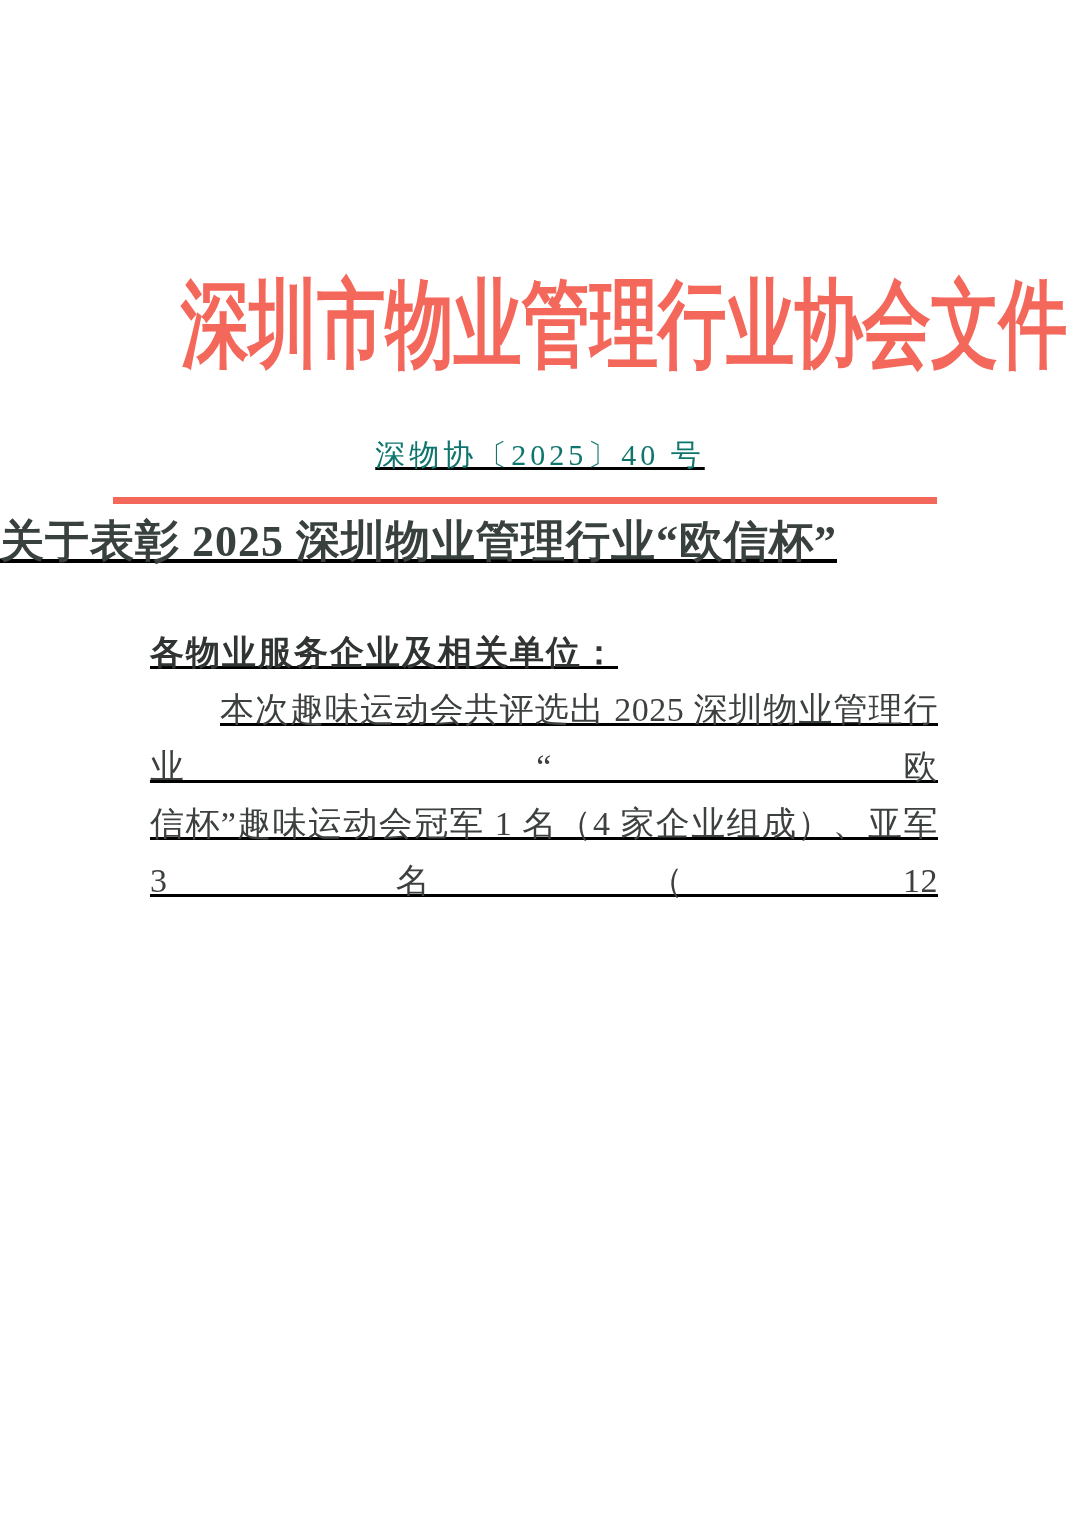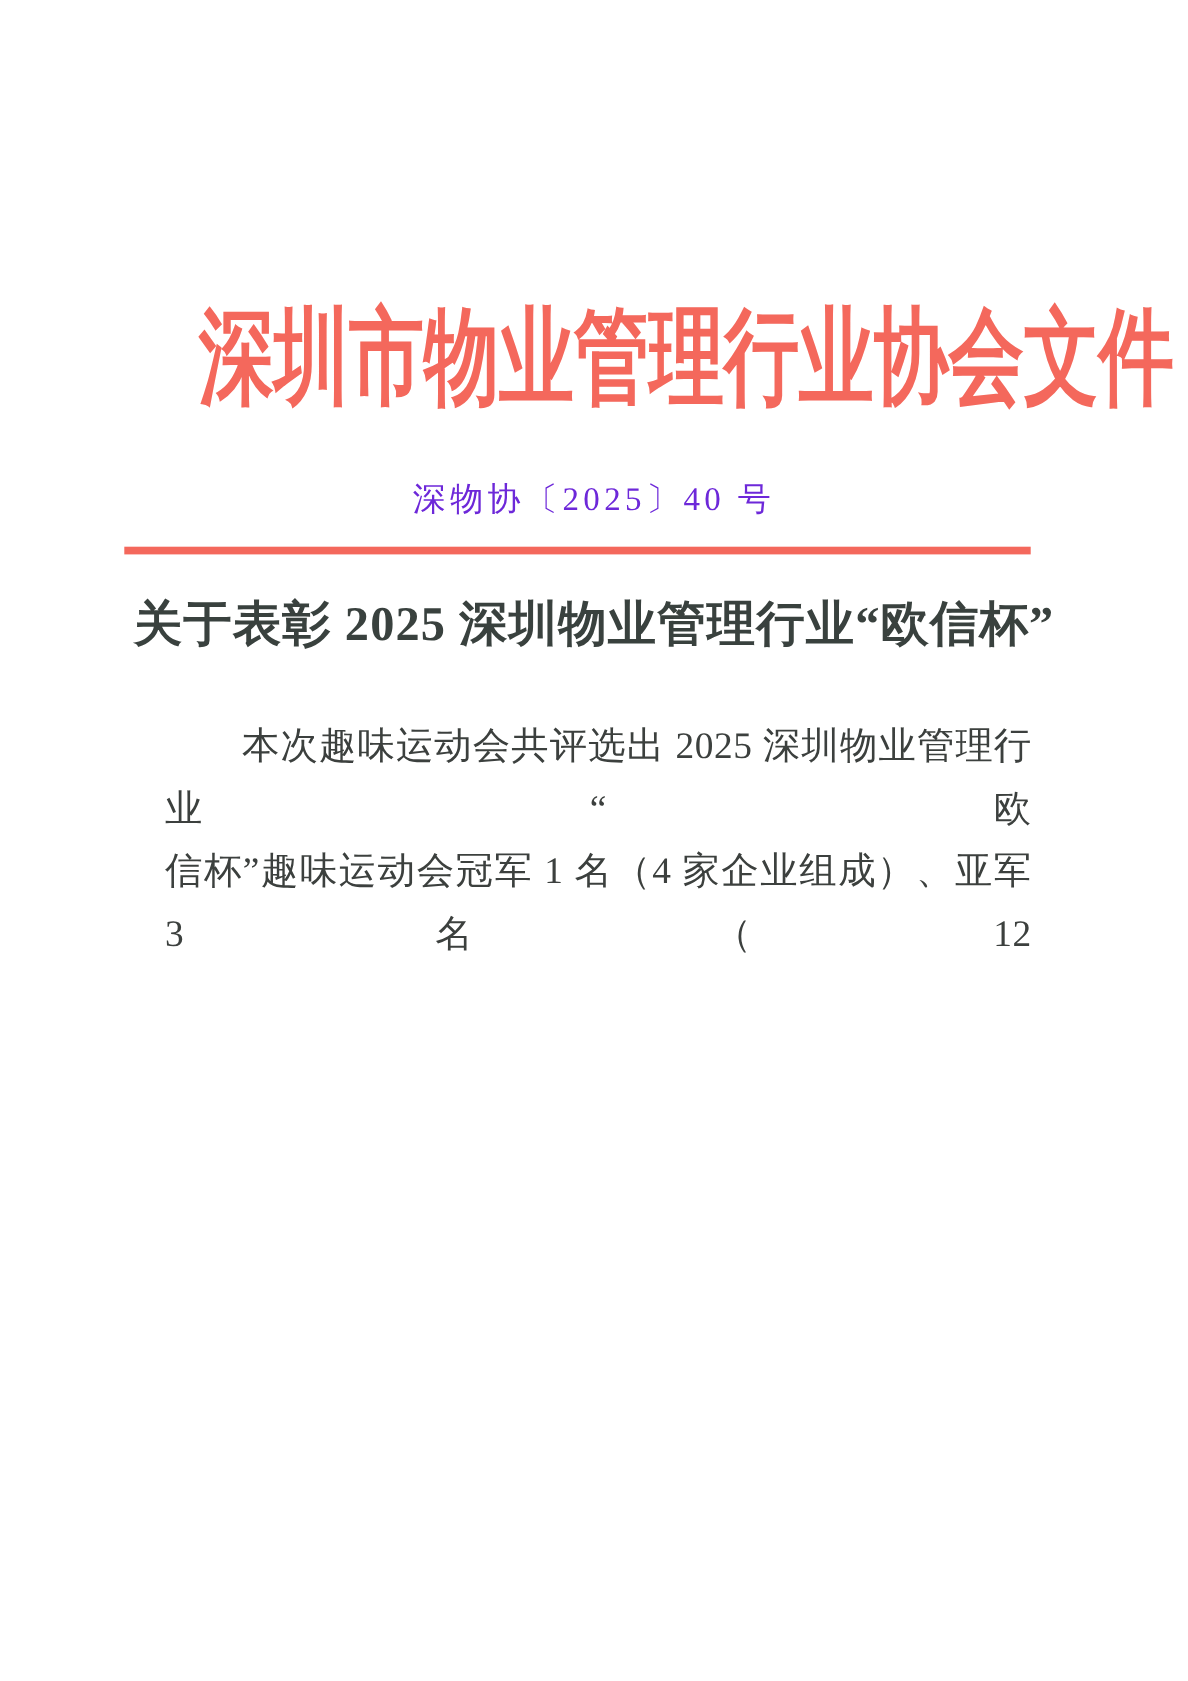--- a/index.html
+++ b/index.html
@@ -4,20 +4,21 @@
 <style>
   html, body { margin: 0; padding: 0; background: #ffffff; }
   .page {
     position: relative;
     width: 1080px;
     height: 1376px;
     margin: 0 auto;
     background: #ffffff;
     overflow: hidden;
     font-family: "Liberation Serif", "DejaVu Serif", serif;
+    text-decoration: underline;
   }
   .letterhead {
     margin-top: 262px;
     text-align: center;
     height: 125px;
     line-height: 125px;
     white-space: nowrap;
   }
   .letterhead .stretch {
     display: inline-block;
@@ -27,33 +28,33 @@
     transform: scaleX(0.71);
     transform-origin: center;
     letter-spacing: 0px;
     white-space: nowrap;
   }
   .doc-number {
     margin-top: 48px;
     text-align: center;
     font-size: 30px;
     line-height: 40px;
-    color: #6d28d9;
+    color: #0f766e;
     letter-spacing: 4px;
   }
   .red-rule {
     margin-top: 22px;
     margin-left: 113px;
     width: 824px;
     height: 7px;
     background: #f4685c;
   }
   .doc-title {
-    margin-top: 34px;
-    text-align: center;
+    margin-top: 8px;
+    text-align: left;
     font-size: 44px;
     line-height: 60px;
     font-weight: 700;
     color: #39413e;
     letter-spacing: 1px;
   }
   .body-block {
     margin: 52px 142px 0 150px;
     font-size: 34px;
     line-height: 57px;
@@ -88,20 +89,21 @@
 
   <div class="doc-number">深物协〔2025〕40 号</div>
 
   <div class="red-rule"></div>
 
   <div class="doc-title">
     <div>关于表彰 2025 深圳物业管理行业“欧信杯”</div>
   </div>
 
   <div class="body-block">
+    <div class="salutation">各物业服务企业及相关单位：</div>
 
 
     <div>
       <div class="bline indent">本次趣味运动会共评选出 2025 深圳物业管理行业“欧</div>
       <div class="bline">信杯”趣味运动会冠军 1 名（4 家企业组成）、亚军 3 名（12</div>
 
     </div>
   </div>
 
 </div>

